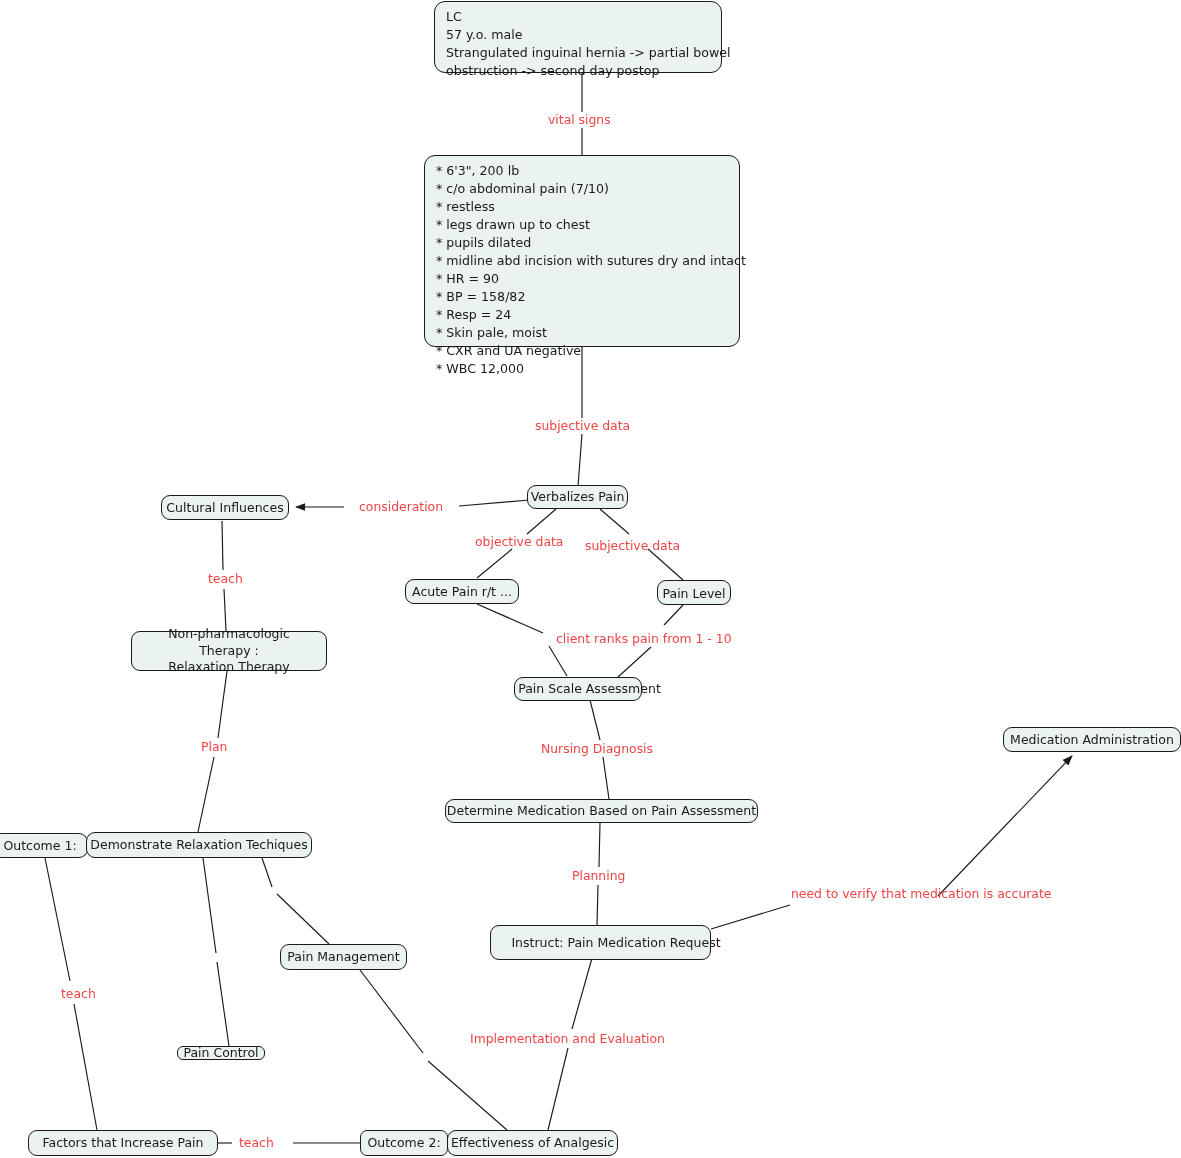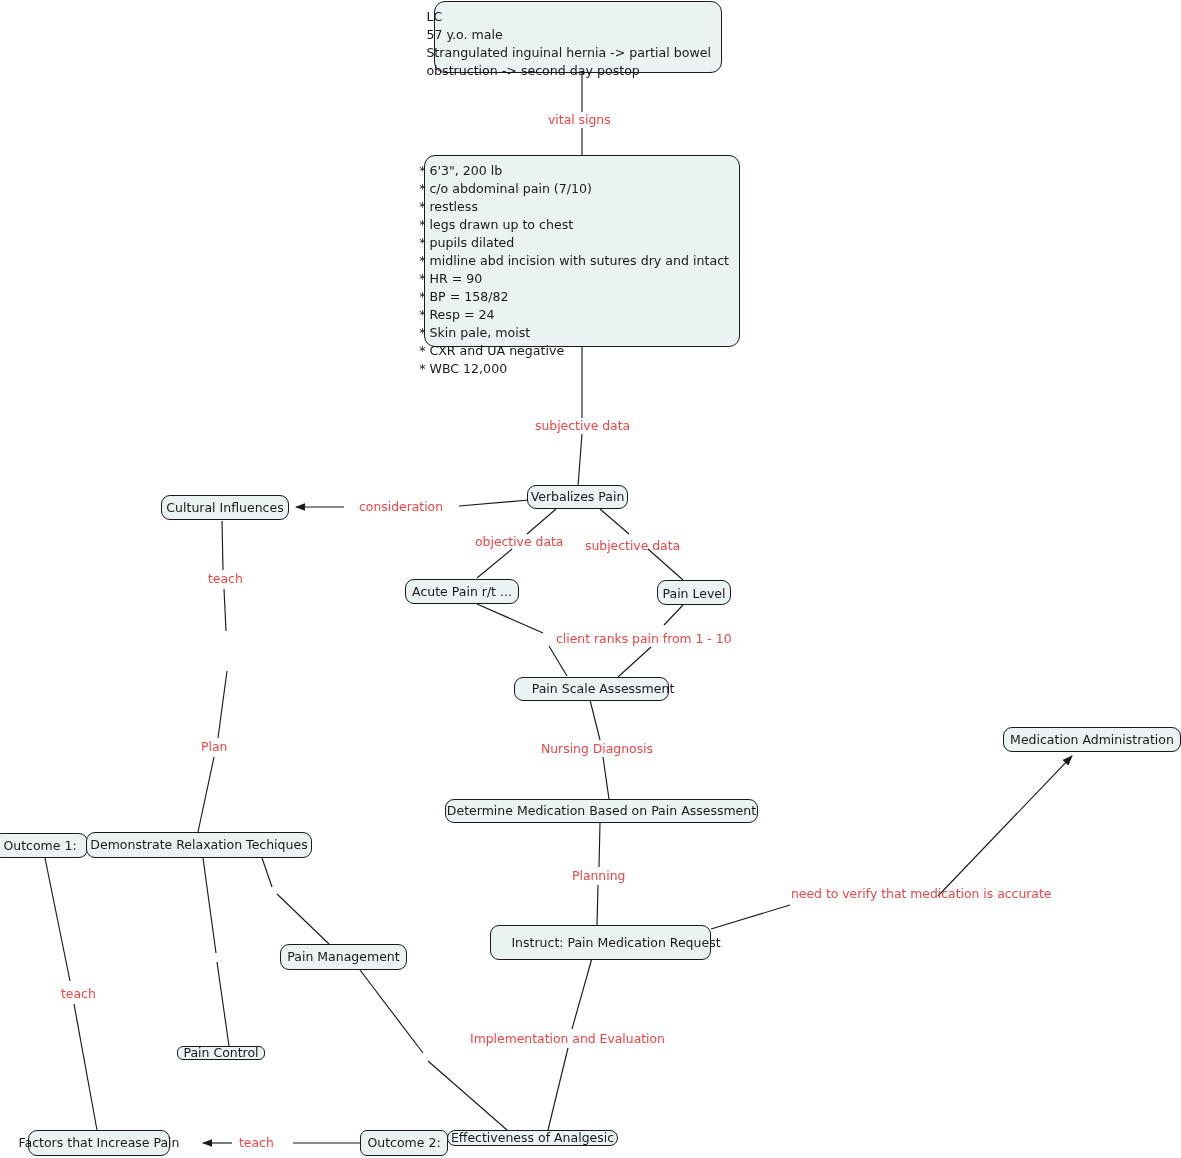--- a/index.html
+++ b/index.html
@@ -39,21 +39,21 @@
     display: flex;
     align-items: center;
     justify-content: center;
     text-align: center;
     padding: 3px 9px;
     white-space: pre;
     z-index: 5;
   }
   .node.block {
     align-items: flex-start;
-    justify-content: flex-end;
+    justify-content: flex-start;
     text-align: left;
     border-radius: 11px;
     padding: 6px 10px 6px 11px;
     line-height: 1.43;
     font-size: 12.6px;
   }
   .node.two-line {
     white-space: pre-line;
     line-height: 1.35;
   }
@@ -158,30 +158,34 @@
   </div>
 
   <div class="node" style="left:527px; top:485px; width:101px; height:24px;">
     <span>Verbalizes Pain</span>
   </div>
 
   <div class="node" style="left:161px; top:495px; width:128px; height:25px;">
     <span>Cultural Influences</span>
   </div>
 
+  <div class="node two-line" style="left:131px; top:631px; width:196px; height:40px;">
+    <span>Non-pharmacologic Therapy :
+Relaxation Therapy</span>
+  </div>
 
   <div class="node" style="left:405px; top:579px; width:114px; height:25px;">
     <span>Acute Pain r/t ...</span>
   </div>
 
   <div class="node" style="left:657px; top:580px; width:74px; height:25px;align-items:flex-end;">
     <span>Pain Level</span>
   </div>
 
-  <div class="node" style="left:514px; top:677px; width:155px; height:24px;padding-left:32px;">
+  <div class="node" style="left:514px; top:677px; width:128px; height:24px;padding-left:32px;">
     <span>Pain Scale Assessment</span>
   </div>
 
   <div class="node" style="left:445px; top:799px; width:313px; height:24px;">
     <span>Determine Medication Based on Pain Assessment</span>
   </div>
 
   <div class="node" style="left:490px; top:925px; width:221px; height:35px;padding-left:40px;">
     <span>Instruct: Pain Medication Request</span>
   </div>
@@ -203,25 +207,25 @@
   </div>
 
   <div class="node" style="left:177px; top:1046px; width:88px; height:14px;border-radius:6px;">
     <span>Pain Control</span>
   </div>
 
   <div class="node" style="left:360px; top:1130px; width:88px; height:26px;border-radius:7px;">
     <span>Outcome 2:</span>
   </div>
 
-  <div class="node" style="left:447px; top:1130px; width:171px; height:16px;">
+  <div class="node" style="left:447px; top:1130px; width:171px; height:26px;">
     <span>Effectiveness of Analgesic</span>
   </div>
 
-  <div class="node" style="left:28px; top:1130px; width:142px; height:26px;">
+  <div class="node" style="left:28px; top:1130px; width:190px; height:26px;">
     <span>Factors that Increase Pain</span>
   </div>
 
   <div class="edge-label" style="left:548px; top:112px;">vital signs</div>
 
   <div class="edge-label" style="left:535px; top:418px;">subjective data</div>
 
   <div class="edge-label" style="left:359px; top:499px;">consideration</div>
 
   <div class="edge-label" style="left:475px; top:534px;">objective data</div>

